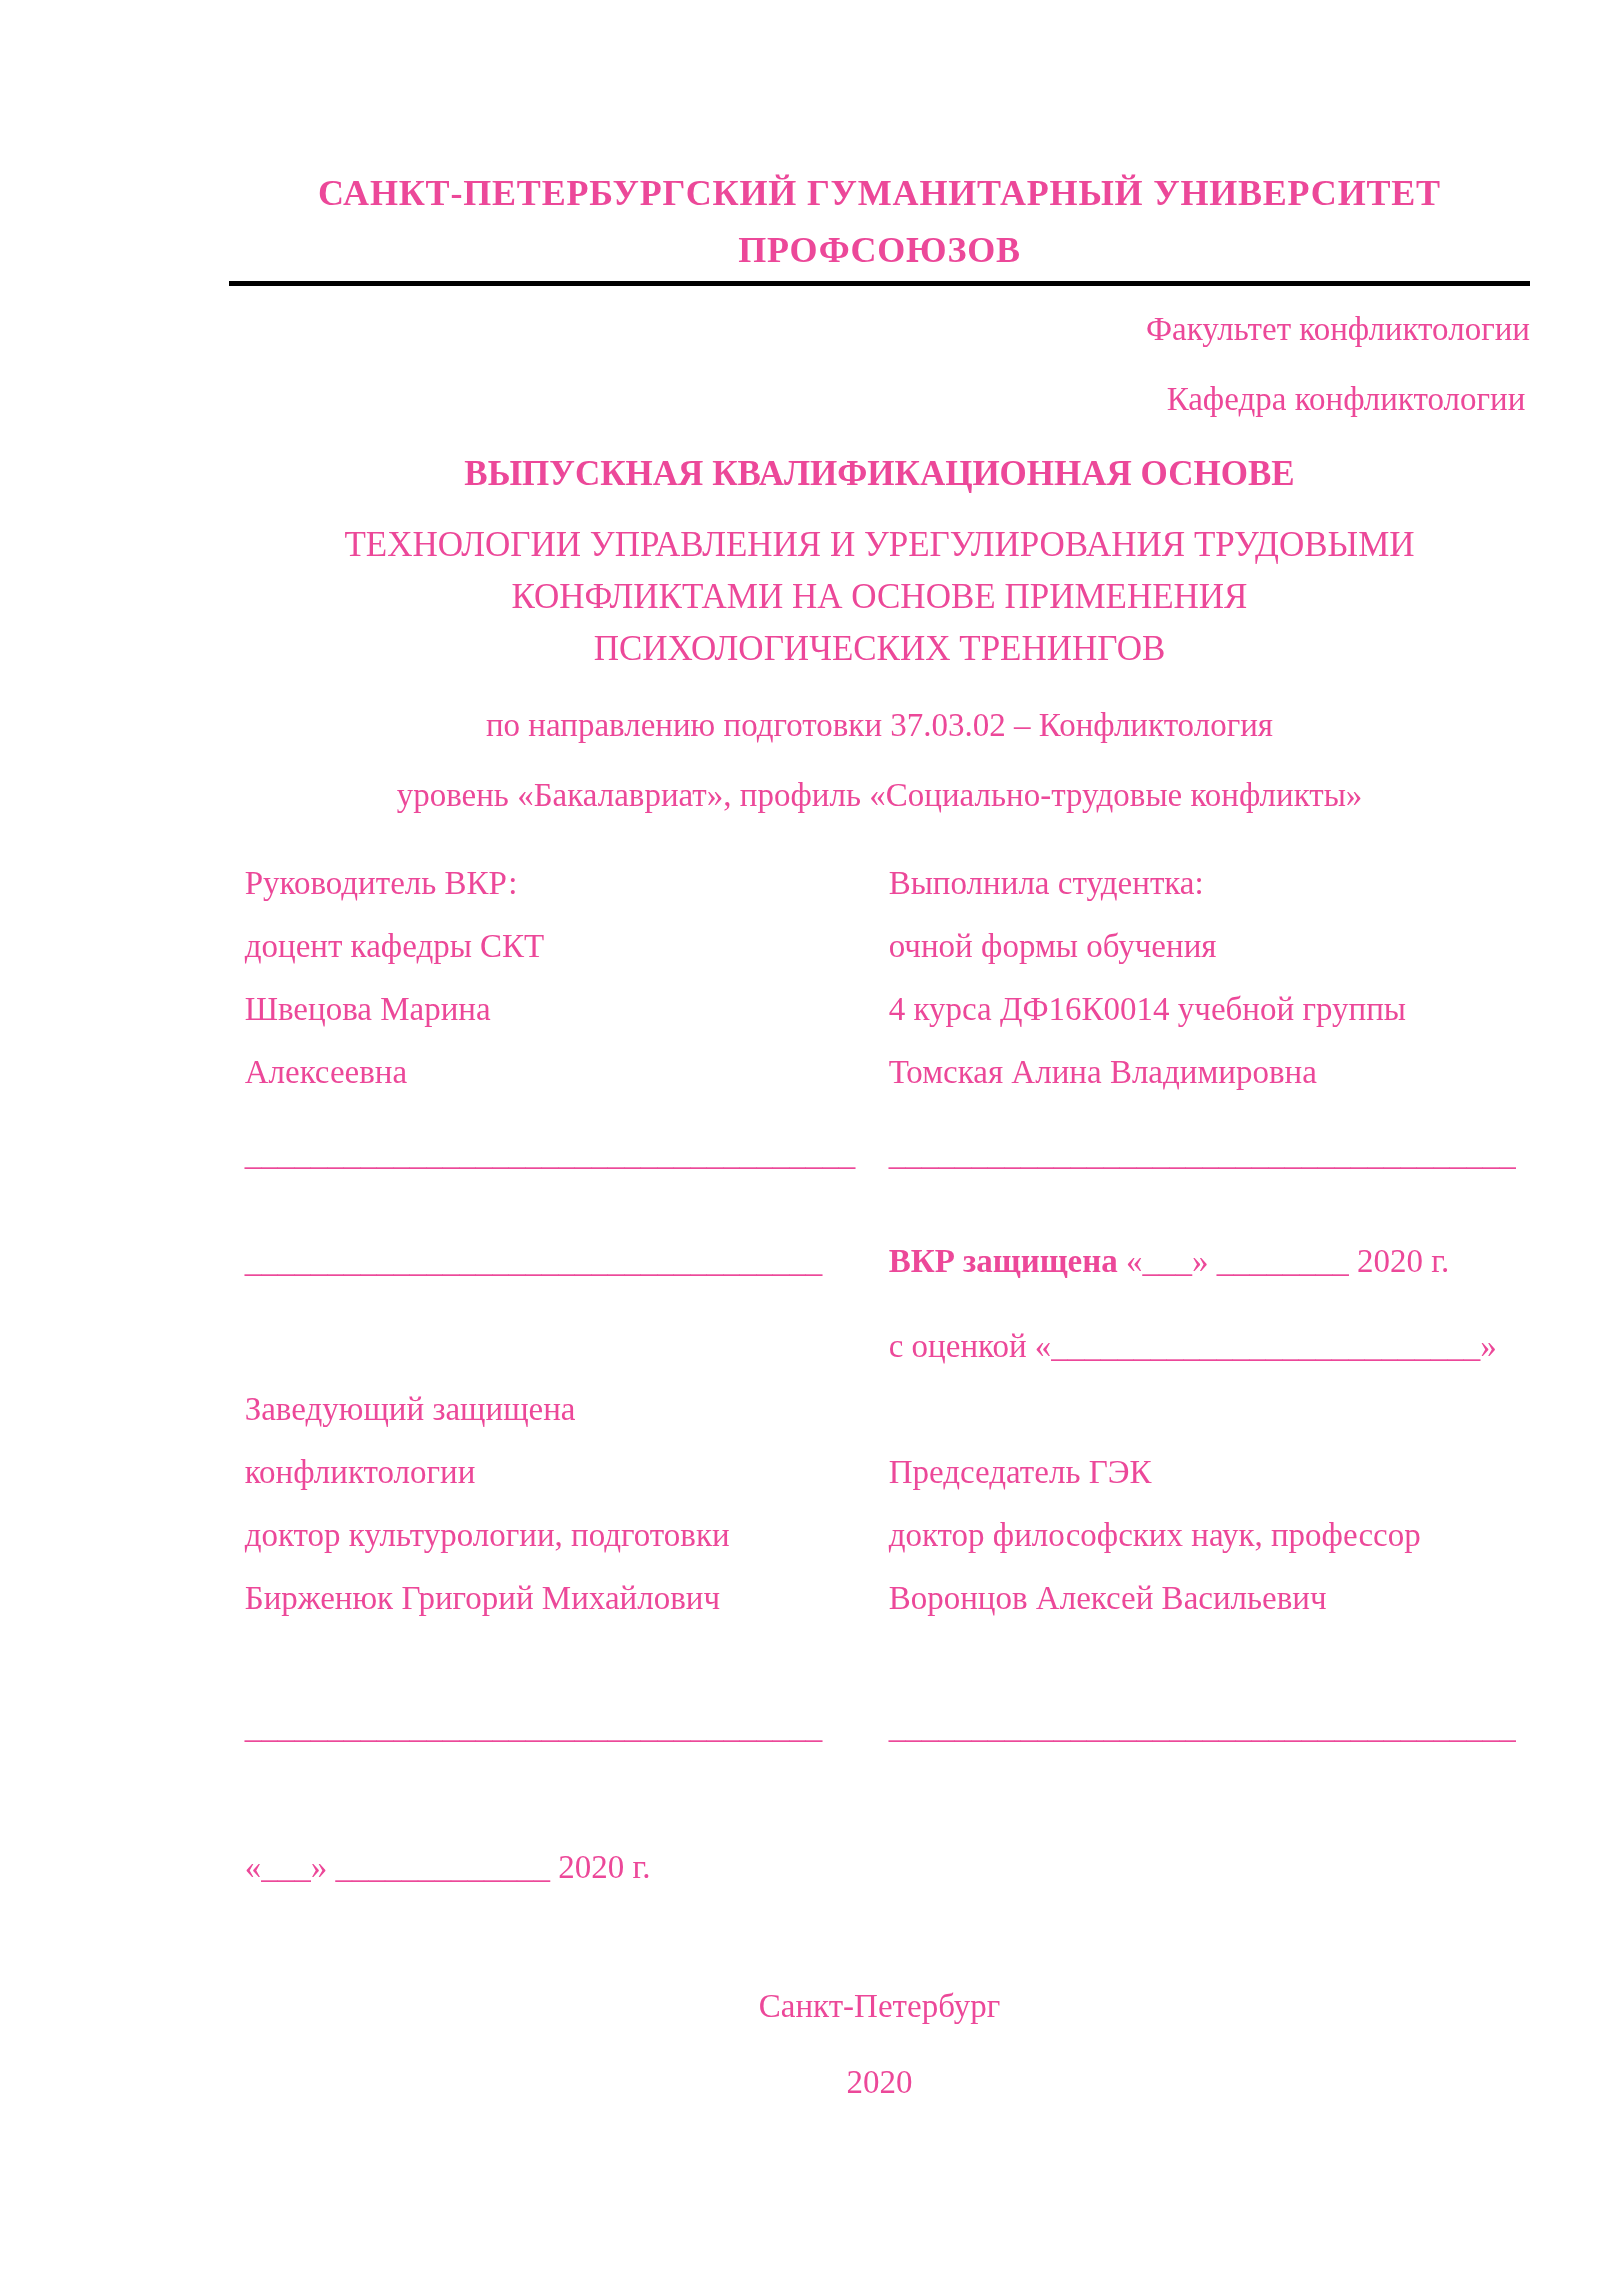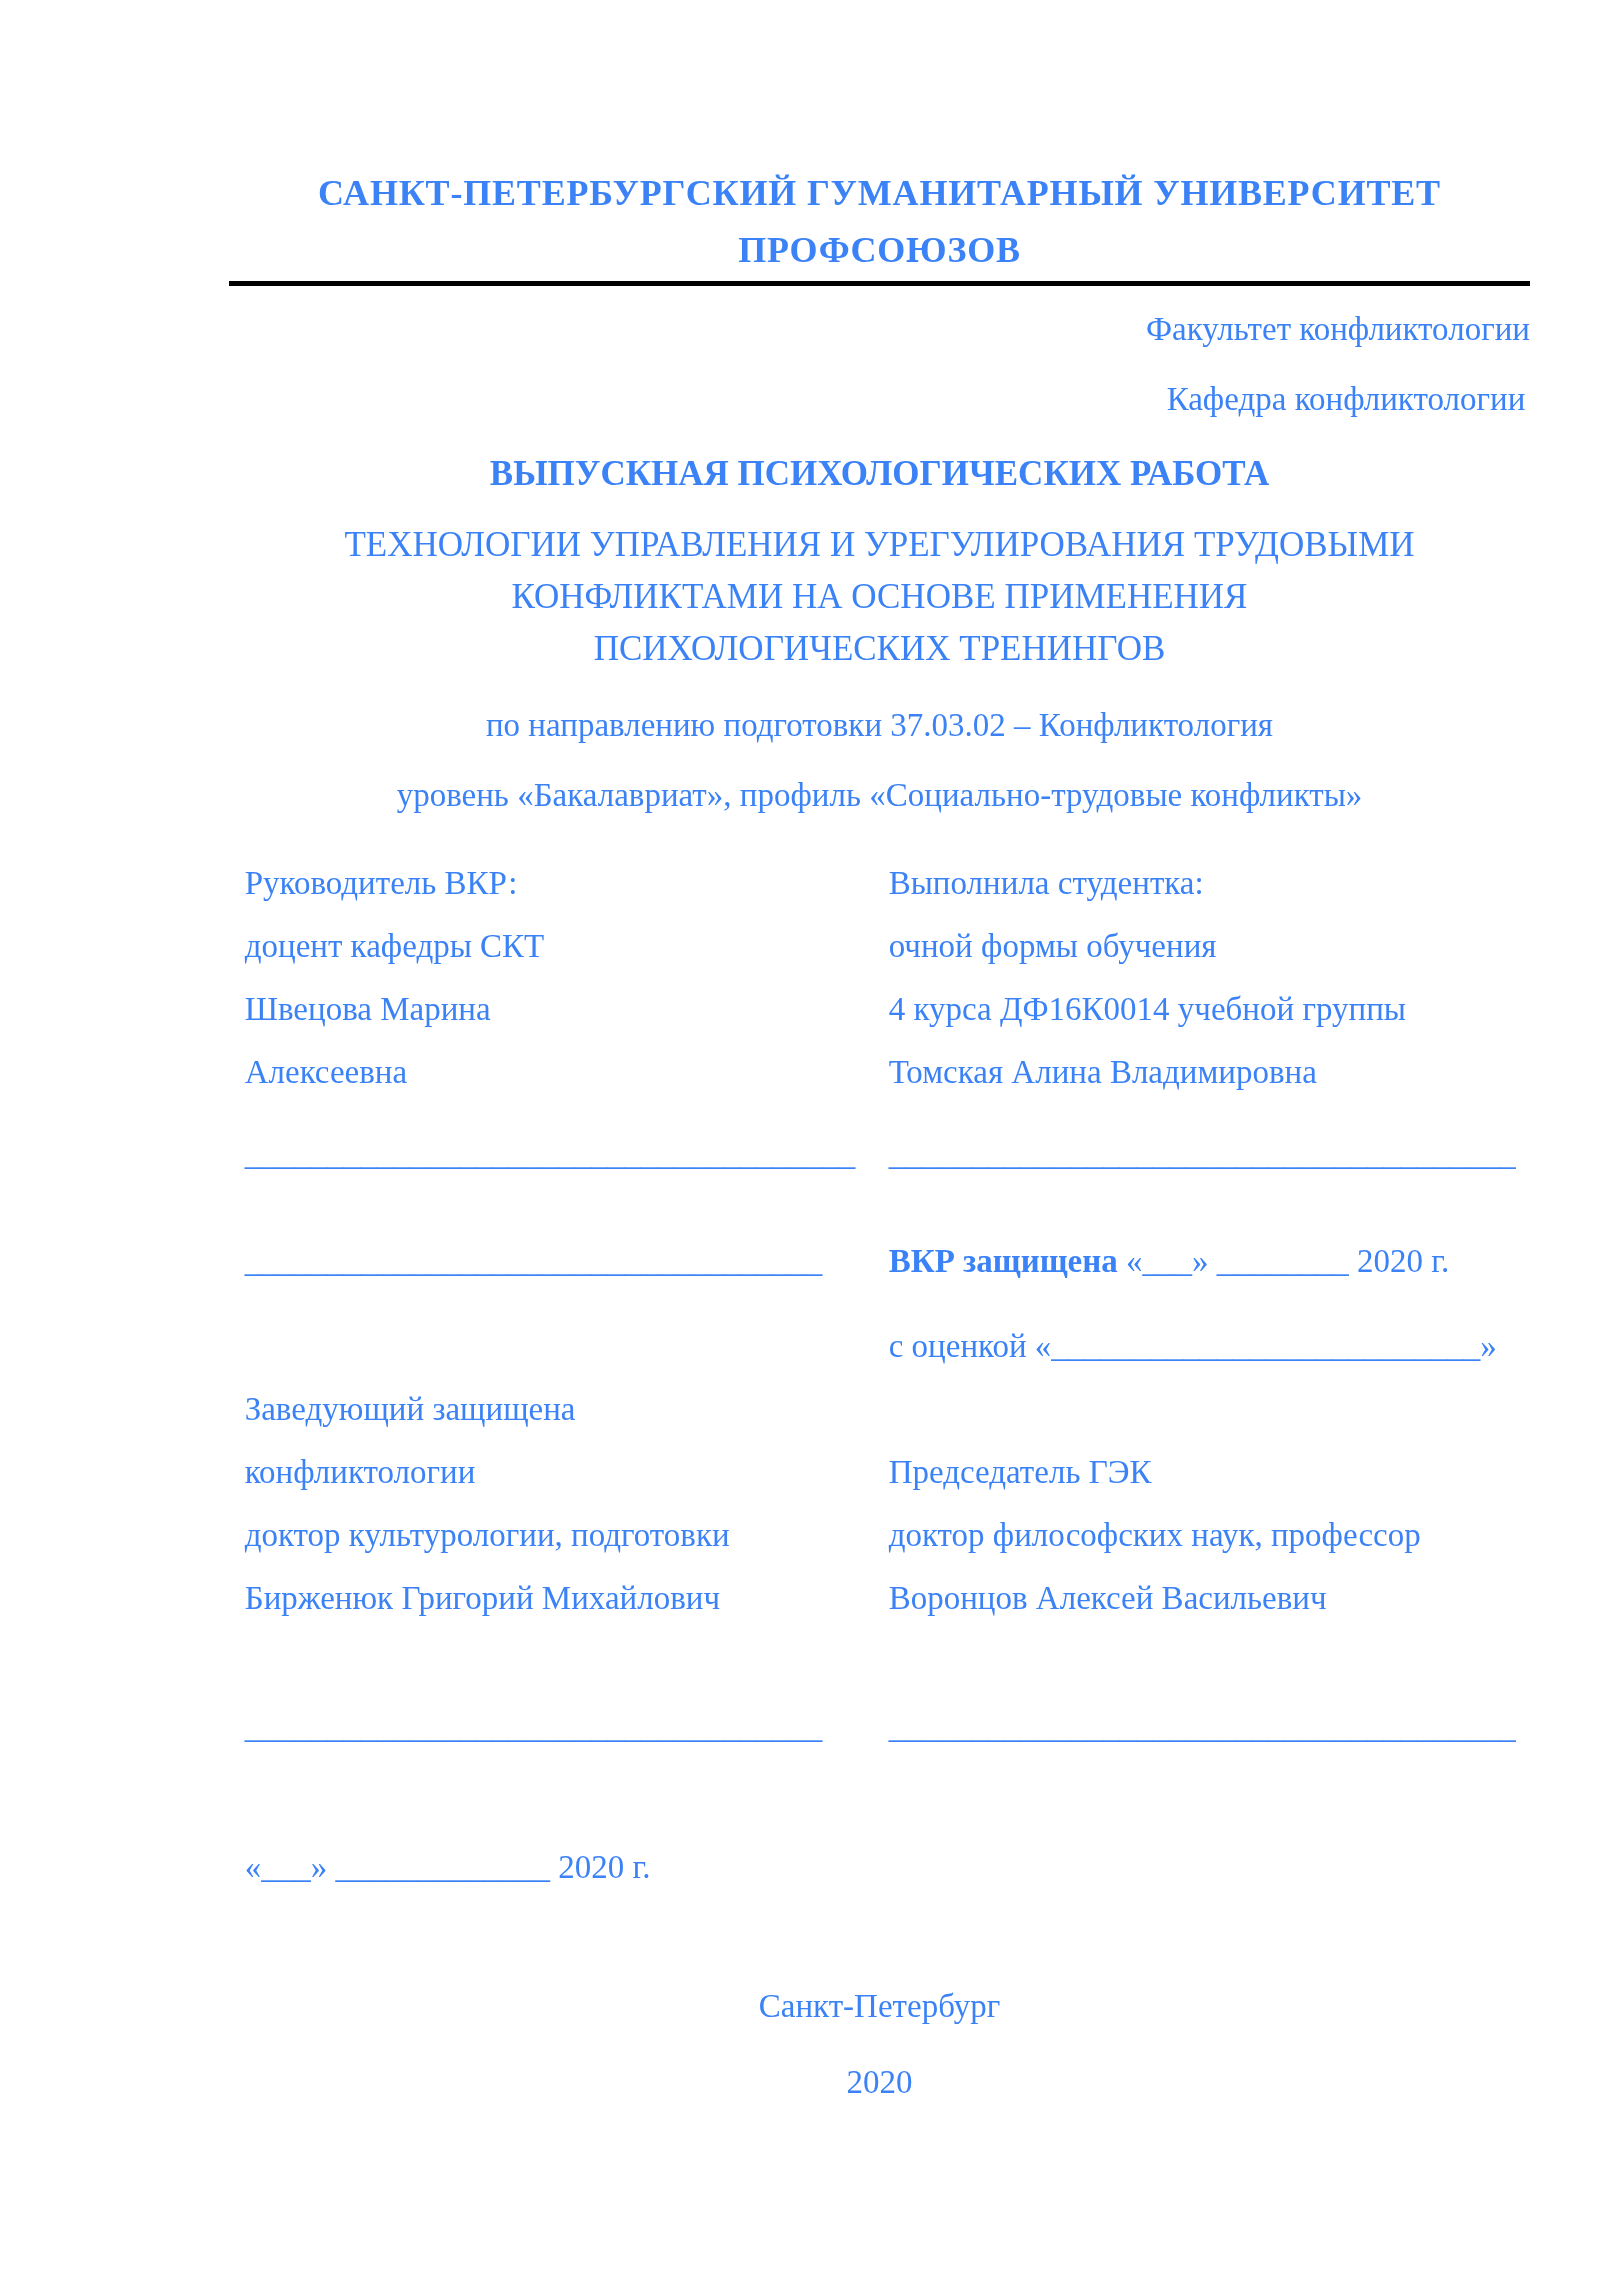--- a/index.html
+++ b/index.html
@@ -1,21 +1,21 @@
 <!DOCTYPE html>
 <html style="font-size:12.6px"><head>
 <meta charset="utf-8">
 <style>
   html,body{margin:0;padding:0;background:#ffffff;}
   .page{
     position:relative;
     width:1623px;
     height:2295px;
     background:#ffffff;
-    color:#3b82f6;
+    color:#ec4899;
     font-family:"Liberation Serif","DejaVu Serif",serif;
     box-sizing:border-box;
     padding:165px 93px 0 229px;
     overflow:hidden;
   }
   .univ-block{
     text-align:center;
     font-weight:bold;
     font-size:36px;
     line-height:57px;
@@ -47,21 +47,21 @@
 <div class="page">
 
   <div class="univ-block">
     <div>САНКТ-ПЕТЕРБУРГСКИЙ ГУМАНИТАРНЫЙ УНИВЕРСИТЕТ</div>
     <div>ПРОФСОЮЗОВ</div>
   </div>
 
   <div class="faculty">Факультет конфликтологии</div>
   <div class="department">Кафедра конфликтологии</div>
 
-  <div class="work-type">ВЫПУСКНАЯ ПСИХОЛОГИЧЕСКИХ РАБОТА</div>
+  <div class="work-type">ВЫПУСКНАЯ КВАЛИФИКАЦИОННАЯ ОСНОВЕ</div>
 
   <div class="thesis-title">
     <div>ТЕХНОЛОГИИ УПРАВЛЕНИЯ И УРЕГУЛИРОВАНИЯ ТРУДОВЫМИ</div>
     <div>КОНФЛИКТАМИ НА ОСНОВЕ ПРИМЕНЕНИЯ</div>
     <div>ПСИХОЛОГИЧЕСКИХ ТРЕНИНГОВ</div>
   </div>
 
   <div class="program">по направлению подготовки 37.03.02 – Конфликтология</div>
   <div class="level">уровень «Бакалавриат», профиль «Социально-трудовые конфликты»</div>
 

